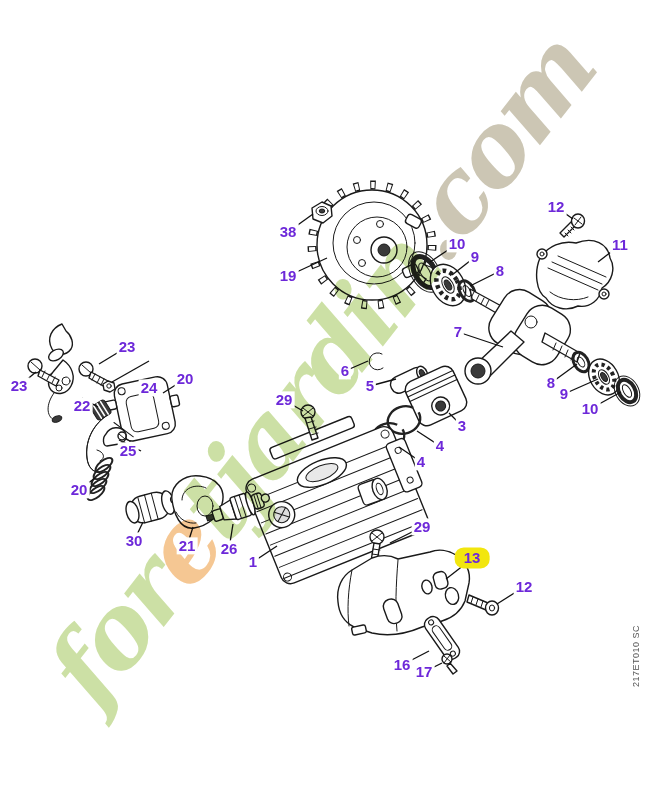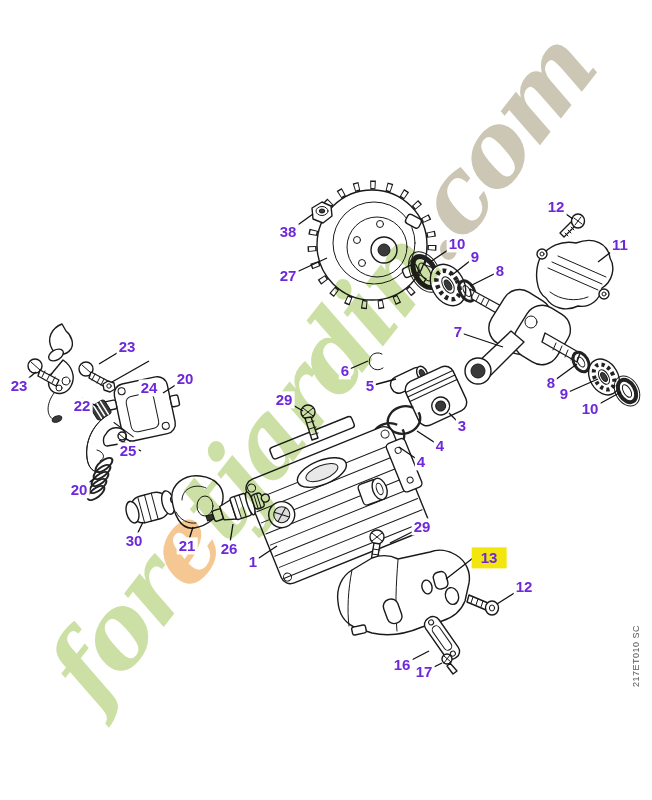--- a/index.html
+++ b/index.html
@@ -315,21 +315,21 @@
         <line x1="524" y1="587" x2="497" y2="604"></line>
         <line x1="402" y1="665" x2="429" y2="651"></line>
         <line x1="424" y1="672" x2="442" y2="663"></line>
       </g>
   </svg>
 
   <div id="watermark" aria-hidden="true"><span style="color: rgb(202, 223, 160);">f</span><span style="color: rgb(202, 223, 160);">o</span><span style="color: rgb(202, 223, 160);">r</span><span style="color: rgb(245, 196, 141);">e</span><span style="color: rgb(202, 223, 160);">t</span><span style="color: rgb(202, 223, 160);">j</span><span style="color: rgb(202, 223, 160);">a</span><span style="color: rgb(202, 223, 160);">r</span><span style="color: rgb(202, 223, 160);">d</span><span style="color: rgb(202, 223, 160);">i</span><span style="color: rgb(202, 223, 160);">n</span><span style="color: rgb(201, 195, 176);">.</span><span style="color: rgb(201, 195, 176);">c</span><span style="color: rgb(201, 195, 176);">o</span><span style="color: rgb(201, 195, 176);">m</span></div>
 
   <div id="labels-layer">
       <div class="part-label" style="left: 288px; top: 232px;">38</div>
-      <div class="part-label" style="left: 288px; top: 276px;">27</div>
+      <div class="part-label" style="left: 288px; top: 276px;">19</div>
       <div class="part-label" style="left: 457px; top: 244px;">10</div>
       <div class="part-label" style="left: 475px; top: 257px;">9</div>
       <div class="part-label" style="left: 500px; top: 271px;">8</div>
       <div class="part-label" style="left: 556px; top: 207px;">12</div>
       <div class="part-label" style="left: 620px; top: 245px;">11</div>
       <div class="part-label" style="left: 458px; top: 332px;">7</div>
       <div class="part-label" style="left: 345px; top: 371px;">6</div>
       <div class="part-label" style="left: 370px; top: 386px;">5</div>
       <div class="part-label" style="left: 462px; top: 426px;">3</div>
       <div class="part-label" style="left: 440px; top: 446px;">4</div>
@@ -343,20 +343,20 @@
       <div class="part-label" style="left: 19px; top: 386px;">23</div>
       <div class="part-label" style="left: 82px; top: 406px;">22</div>
       <div class="part-label" style="left: 185px; top: 379px;">20</div>
       <div class="part-label" style="left: 128px; top: 451px;">25</div>
       <div class="part-label" style="left: 79px; top: 490px;">20</div>
       <div class="part-label" style="left: 134px; top: 541px;">30</div>
       <div class="part-label" style="left: 187px; top: 546px;">21</div>
       <div class="part-label" style="left: 229px; top: 549px;">26</div>
       <div class="part-label" style="left: 253px; top: 562px;">1</div>
       <div class="part-label" style="left: 422px; top: 527px;">29</div>
-      <div class="part-label hl" style="left: 489px; top: 558px;">13</div>
+      <div class="part-label hl" style="left: 472px; top: 558px; border-radius: 9px;">13</div>
       <div class="part-label" style="left: 524px; top: 587px;">12</div>
       <div class="part-label" style="left: 402px; top: 665px;">16</div>
       <div class="part-label" style="left: 424px; top: 672px;">17</div>
     </div>
 
   <div id="diagram-code">217ET010 SC</div>
 </div>
 
 </body></html>

